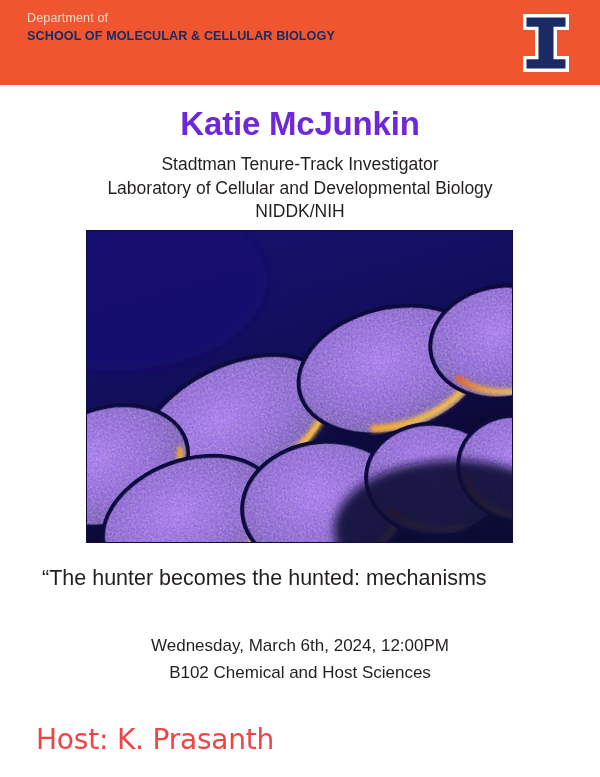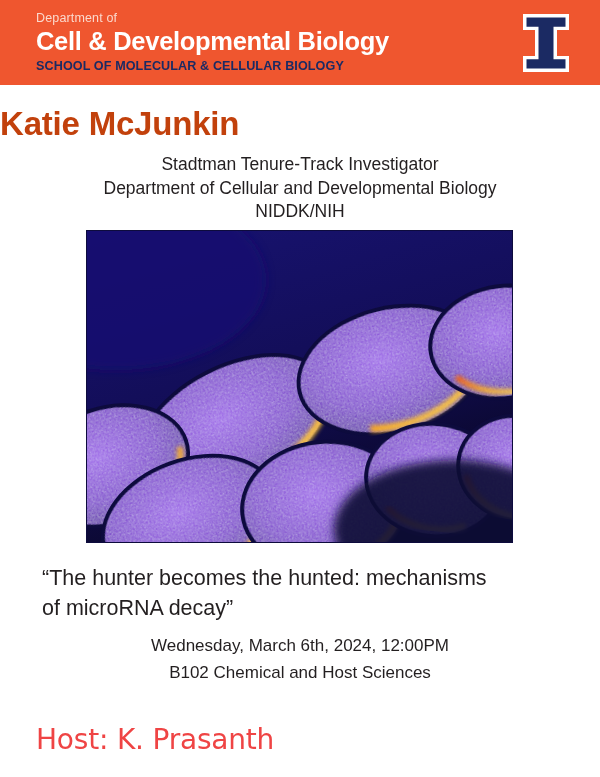--- a/index.html
+++ b/index.html
@@ -21,21 +21,20 @@
     position: relative;
     width: 600px;
     height: 85px;
     background: #ef562f;
     box-sizing: border-box;
   }
   .banner-text {
     position: absolute;
     left: 27px;
     top: 11px;
-    margin-left: 9px;
   }
   .dept-eyebrow {
     font-size: 12.5px;
     line-height: 15px;
     color: #fbd9cd;
     letter-spacing: 0.15px;
     font-weight: 400;
   }
   .dept-name {
     font-size: 25.5px;
@@ -56,27 +55,27 @@
   .block-i {
     position: absolute;
     right: 23px;
     top: 10px;
     width: 62px;
     height: 66px;
   }
 
   
   .speaker-name {
-    text-align: left;
+    text-align: center;
     font-size: 33px;
     font-weight: bold;
     line-height: 40px;
     margin-top: 19px;
     letter-spacing: -0.2px;
-    color: #c2410c;
+    color: #6d28d9;
   }
   .affiliations {
     text-align: center;
     margin-top: 9px;
   }
   .affiliations div {
     font-size: 17.5px;
     line-height: 23.5px;
     color: #231f20;
   }
@@ -130,39 +129,38 @@
     font-family: "DejaVu Sans", sans-serif;
     letter-spacing: -0.2px;
   }
 </style>
 </head>
 <body>
 
 <div class="banner">
   <div class="banner-text">
     <div class="dept-eyebrow">Department of</div>
-    <div class="dept-name">Cell &amp; Developmental Biology</div>
     <div class="school-name">SCHOOL OF MOLECULAR &amp; CELLULAR BIOLOGY</div>
   </div>
 
   <div class="block-i">
     <svg viewBox="0 0 62 66" xmlns="http://www.w3.org/2000/svg">
 
       <path d="M8 4 H54 V20 H42 V46 H54 V62 H8 V46 H20 V20 H8 Z" fill="#ffffff"></path>
 
       <path d="M11.5 7.5 H50.5 V16.8 H38.5 V49.2 H50.5 V58.5 H11.5 V49.2 H23.5 V16.8 H11.5 Z" fill="#1b2a63"></path>
     </svg>
   </div>
 </div>
 
 <div class="speaker-name">Katie McJunkin</div>
 
 <div class="affiliations">
   <div>Stadtman Tenure-Track Investigator</div>
-  <div>Department of Cellular and Developmental Biology</div>
+  <div>Laboratory of Cellular and Developmental Biology</div>
   <div>NIDDK/NIH</div>
 </div>
 
 <div class="figure-wrap">
   <svg viewBox="0 0 427 313" preserveAspectRatio="none" xmlns="http://www.w3.org/2000/svg">
     <defs>
       <radialGradient id="cellgrad" cx="45%" cy="40%" r="70%">
         <stop offset="0%" stop-color="#9a5ee8"></stop>
         <stop offset="55%" stop-color="#7a3ccc"></stop>
         <stop offset="100%" stop-color="#4a1f96"></stop>
@@ -248,21 +246,20 @@
     </g>
 
     <ellipse cx="30" cy="50" rx="150" ry="90" fill="#131070" opacity="0.85" filter="url(#softer)"></ellipse>
     <ellipse cx="368" cy="300" rx="120" ry="70" fill="#0b0835" opacity="0.9" filter="url(#softer)"></ellipse>
     <rect x="0" y="0" width="427" height="313" fill="none" stroke="#0d0b3d" stroke-width="2"></rect>
   </svg>
 </div>
 
 <div class="talk-title">
   <div>“The hunter becomes the hunted: mechanisms</div>
-  <div>of microRNA decay”</div>
 </div>
 
 <div class="details">
   <div>Wednesday, March 6th, 2024, 12:00PM</div>
   <div>B102 Chemical and Host Sciences</div>
 </div>
 
 <div class="host">Host: K. Prasanth</div>
 
 </body></html>

